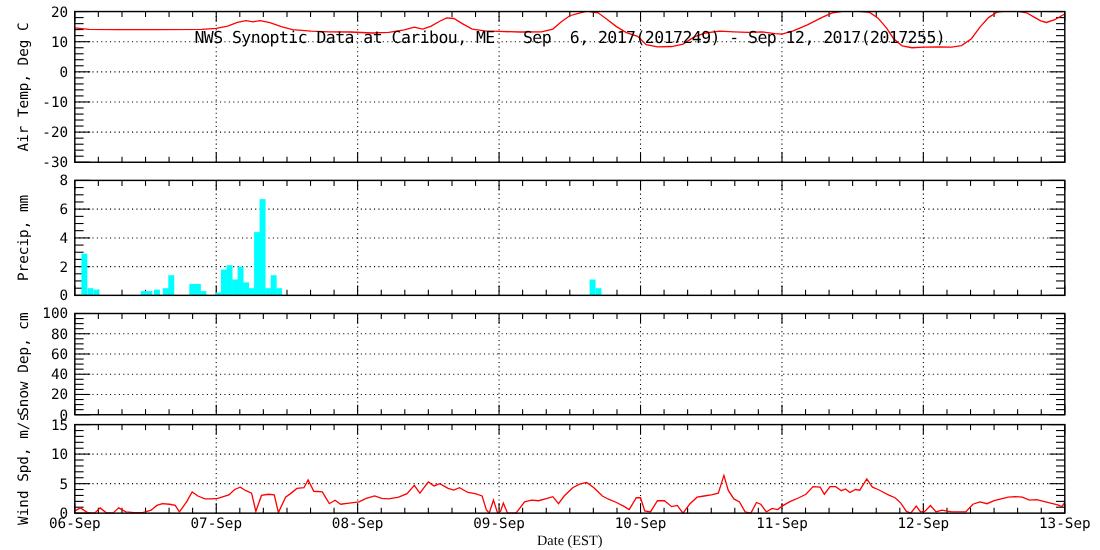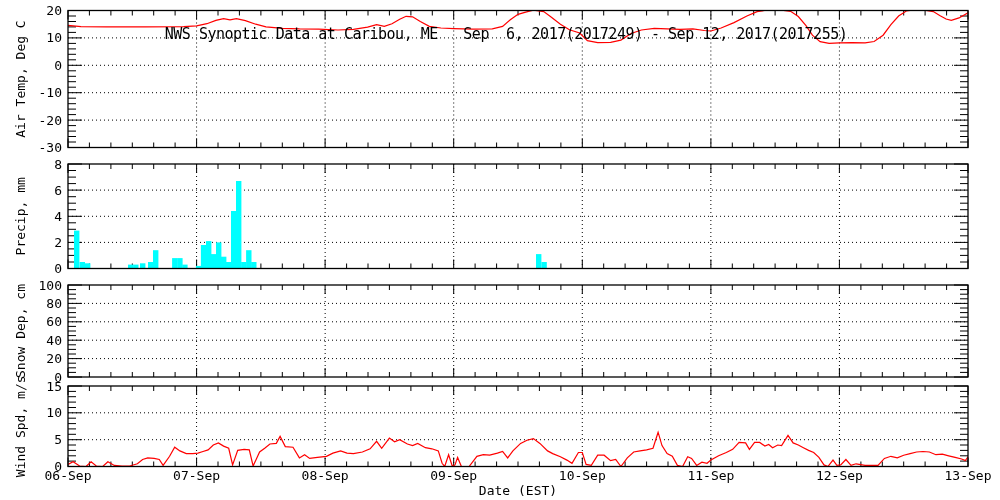--- a/index.html
+++ b/index.html
@@ -4,22 +4,22 @@
 <style>
   html,body{margin:0;padding:0;background:#fff;}
   .stage{position:relative;width:1000px;height:500px;background:#fff;overflow:hidden;
          font-family:"DejaVu Sans Mono","Liberation Mono",monospace;}
   svg{position:absolute;left:0;top:0;display:block;}
   .grid{stroke:#000;stroke-width:1;stroke-dasharray:1 3;fill:none;}
   .ax{stroke:#000;stroke-width:1;}
   .frame{fill:none;stroke:#000;stroke-width:1.3;}
   .tick{font-size:13px;fill:#000;}
   .overlay{position:absolute;color:#000;white-space:pre;}
-  #chart-title{left:56px;top:25px;width:900px;text-align:center;font-size:15px;letter-spacing:-0.5px;}
-  #x-axis-title{left:68px;top:483px;width:900px;text-align:center;font-size:13px;}
+  #chart-title{left:68px;top:25px;width:900px;text-align:center;font-size:15px;letter-spacing:-0.5px;}
+  #x-axis-title{left:68px;top:483px;width:900px;text-align:center;font-size:13px;font-family:Liberation Serif, serif;}
 </style>
 </head>
 <body>
 
 <div class="stage">
   <svg id="plot" width="1000" height="500">
       <g>
         <clipPath id="cp0">
           <rect x="68" y="10" width="900" height="138"></rect>
         </clipPath>

